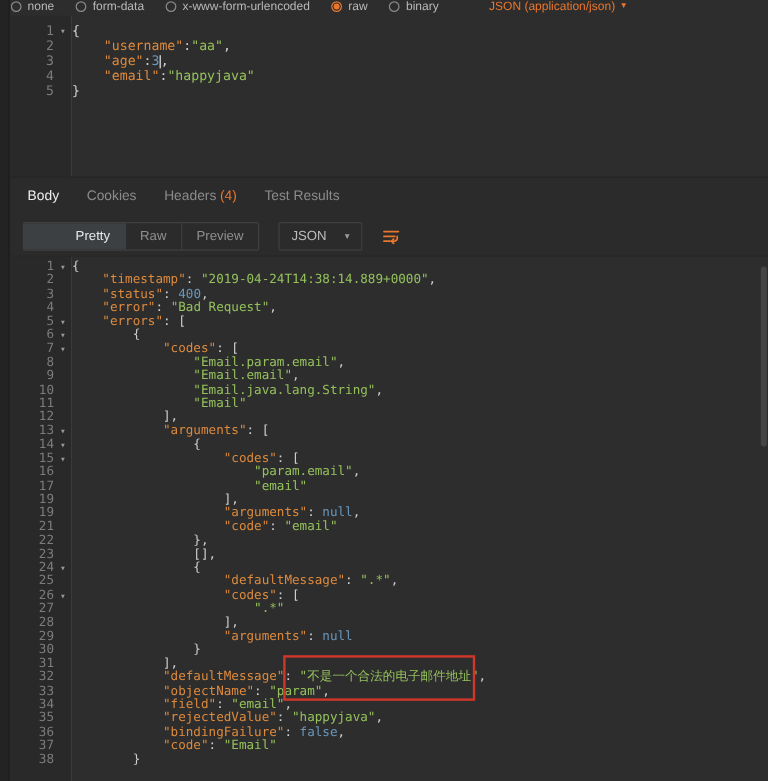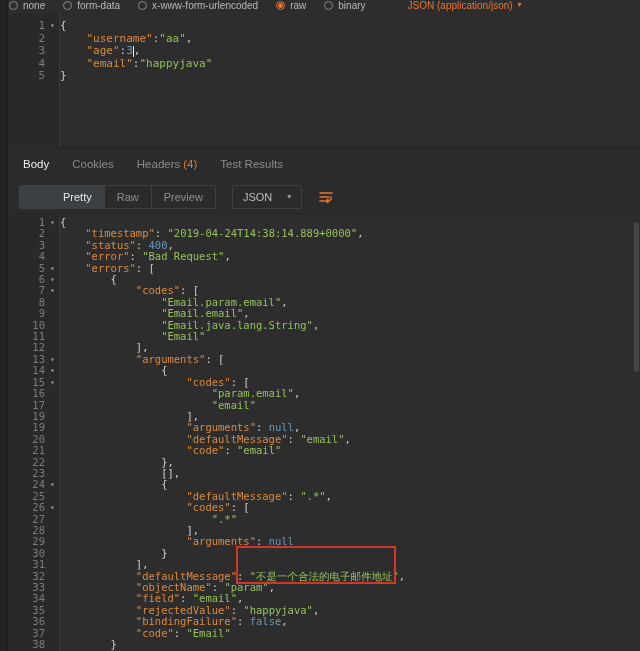--- a/index.html
+++ b/index.html
@@ -150,21 +150,20 @@
         <div class="code-line"><span class="gutter-num">10</span><span class="fold"></span><span class="code"><span class="tok-str">                "Email.java.lang.String"</span><span class="tok-punc">,</span></span></div>
         <div class="code-line"><span class="gutter-num">11</span><span class="fold"></span><span class="code"><span class="tok-str">                "Email"</span></span></div>
         <div class="code-line"><span class="gutter-num">12</span><span class="fold"></span><span class="code"><span class="tok-punc">            ],</span></span></div>
         <div class="code-line"><span class="gutter-num">13</span><span class="fold">▾</span><span class="code"><span class="tok-key">            "arguments"</span><span class="tok-punc">: [</span></span></div>
         <div class="code-line"><span class="gutter-num">14</span><span class="fold">▾</span><span class="code"><span class="tok-punc">                {</span></span></div>
         <div class="code-line"><span class="gutter-num">15</span><span class="fold">▾</span><span class="code"><span class="tok-key">                    "codes"</span><span class="tok-punc">: [</span></span></div>
         <div class="code-line"><span class="gutter-num">16</span><span class="fold"></span><span class="code"><span class="tok-str">                        "param.email"</span><span class="tok-punc">,</span></span></div>
         <div class="code-line"><span class="gutter-num">17</span><span class="fold"></span><span class="code"><span class="tok-str">                        "email"</span></span></div>
         <div class="code-line"><span class="gutter-num">19</span><span class="fold"></span><span class="code"><span class="tok-punc">                    ],</span></span></div>
         <div class="code-line"><span class="gutter-num">19</span><span class="fold"></span><span class="code"><span class="tok-key">                    "arguments"</span><span class="tok-punc">: </span><span class="tok-kw">null</span><span class="tok-punc">,</span></span></div>
-        <div class="code-line"><span class="gutter-num">20</span><span class="fold"></span><span class="code"><span class="tok-key">                    "defaultMessage"</span><span class="tok-punc">: </span><span class="tok-str">"email"</span><span class="tok-punc">,</span></span></div>
         <div class="code-line"><span class="gutter-num">21</span><span class="fold"></span><span class="code"><span class="tok-key">                    "code"</span><span class="tok-punc">: </span><span class="tok-str">"email"</span></span></div>
         <div class="code-line"><span class="gutter-num">22</span><span class="fold"></span><span class="code"><span class="tok-punc">                },</span></span></div>
         <div class="code-line"><span class="gutter-num">23</span><span class="fold"></span><span class="code"><span class="tok-punc">                [],</span></span></div>
         <div class="code-line"><span class="gutter-num">24</span><span class="fold">▾</span><span class="code"><span class="tok-punc">                {</span></span></div>
         <div class="code-line"><span class="gutter-num">25</span><span class="fold"></span><span class="code"><span class="tok-key">                    "defaultMessage"</span><span class="tok-punc">: </span><span class="tok-str">".*"</span><span class="tok-punc">,</span></span></div>
         <div class="code-line"><span class="gutter-num">26</span><span class="fold">▾</span><span class="code"><span class="tok-key">                    "codes"</span><span class="tok-punc">: [</span></span></div>
         <div class="code-line"><span class="gutter-num">27</span><span class="fold"></span><span class="code"><span class="tok-str">                        ".*"</span></span></div>
         <div class="code-line"><span class="gutter-num">28</span><span class="fold"></span><span class="code"><span class="tok-punc">                    ],</span></span></div>
         <div class="code-line"><span class="gutter-num">29</span><span class="fold"></span><span class="code"><span class="tok-key">                    "arguments"</span><span class="tok-punc">: </span><span class="tok-kw">null</span></span></div>
         <div class="code-line"><span class="gutter-num">30</span><span class="fold"></span><span class="code"><span class="tok-punc">                }</span></span></div>

